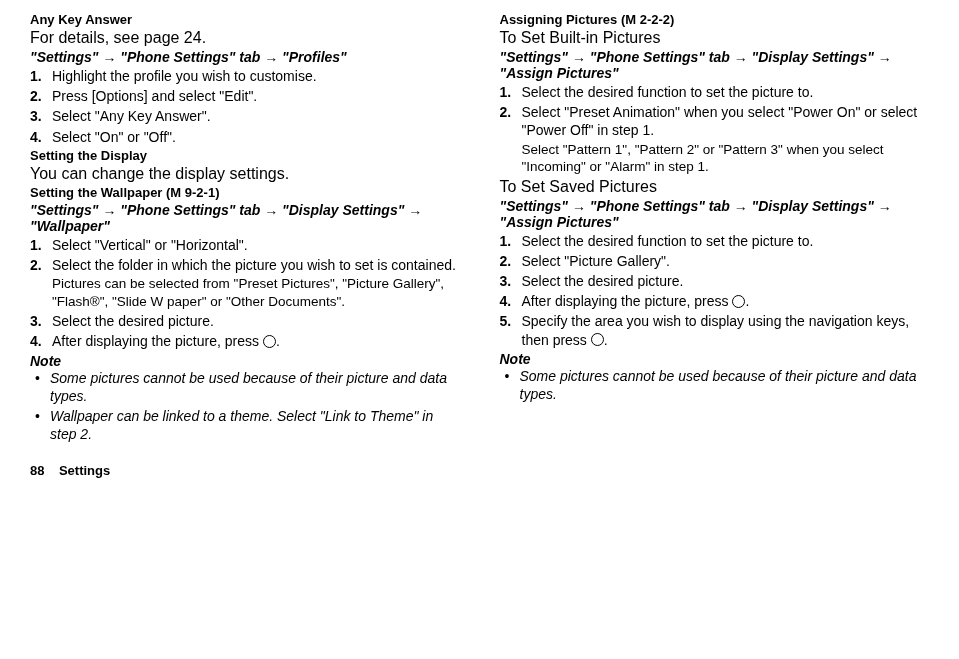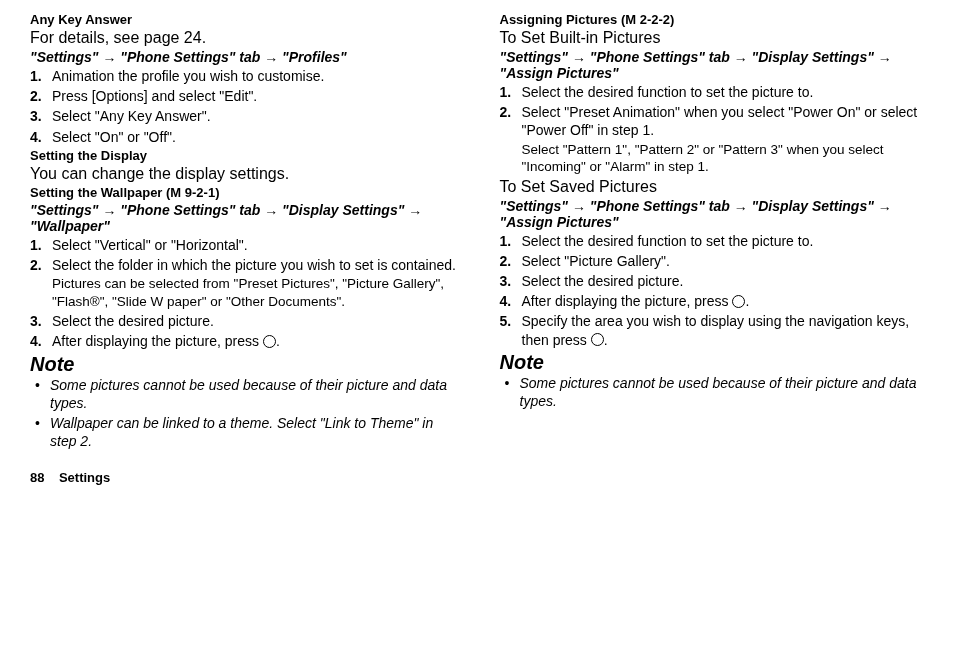--- a/index.html
+++ b/index.html
@@ -58,21 +58,21 @@
       left: 0;
     }
     .sub-text {
       font-size: 13.5px;
       display: block;
       margin-top: 1px;
     }
     .note-label {
       font-style: italic;
       font-weight: bold;
-      font-size: 20px;
+      font-size: 14px;
       margin-top: 2px;
     }
     .note-list {
       list-style: none;
       padding-left: 0;
     }
     .note-list li {
       font-style: italic;
       padding-left: 20px;
       position: relative;
@@ -104,21 +104,21 @@
 </head>
 <body>
 
 <div class="page-container">
 
   <div class="column">
     <div class="section-heading">Any Key Answer</div>
     <div class="sub-heading">For details, see page 24.</div>
     <div class="nav-path">"Settings" → "Phone Settings" tab → "Profiles"</div>
     <ol class="ol-list">
-      <li>Animation the profile you wish to customise.</li>
+      <li>Highlight the profile you wish to customise.</li>
       <li>Press [Options] and select "Edit".</li>
       <li>Select "Any Key Answer".</li>
       <li>Select "On" or "Off".</li>
     </ol>
 
     <div class="section-heading">Setting the Display</div>
     <div class="sub-heading">You can change the display settings.</div>
 
     <div class="section-heading"><span>Setting the Wallpaper </span><span>(M 9-2-1)</span></div>
     <div class="nav-path">"Settings" → "Phone Settings" tab → "Display Settings" → "Wallpaper"</div>

